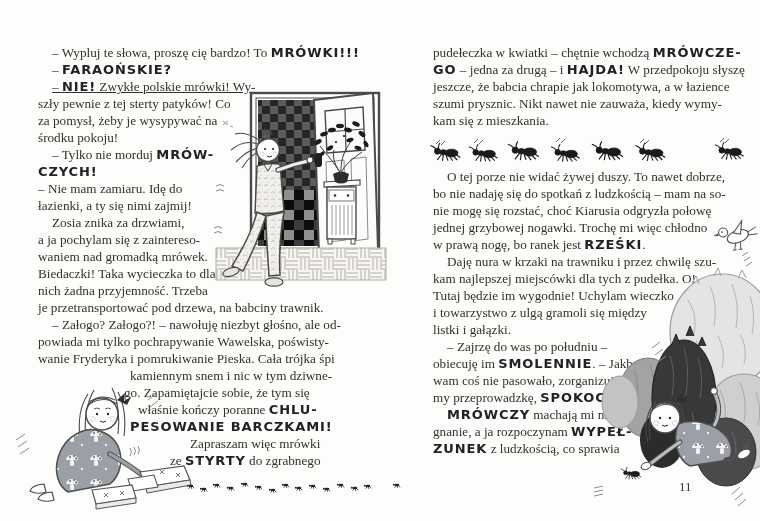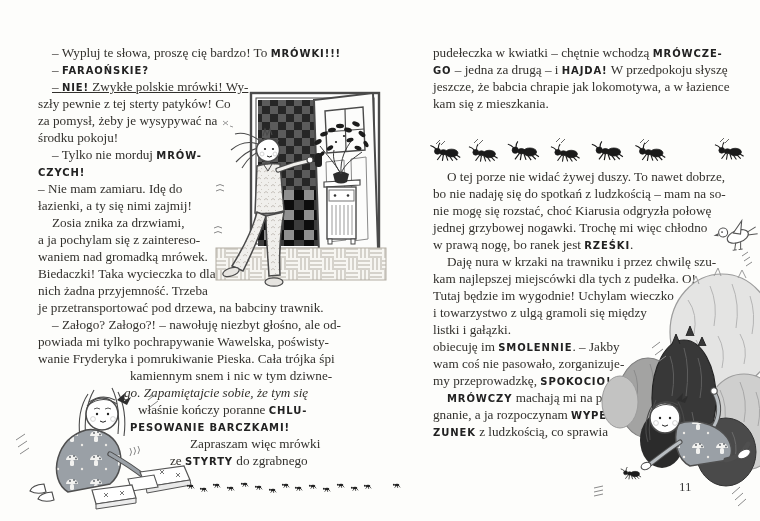--- a/index.html
+++ b/index.html
@@ -6,21 +6,21 @@
   html,body { background:#d8d8d8; }
   .spread {
     position:relative; width:760px; height:521px; margin:0 auto;
     background:#fdfdfb; overflow:hidden;
     font-family:"Liberation Serif", serif; color:#32302c;
   }
   .col { position:absolute; font-size:13.2px; line-height:17px; white-space:nowrap; }
   .line { height:17px; }
   .hand {
     font-family:"DejaVu Sans", sans-serif; font-weight:700;
-    font-size:10px; letter-spacing:0.9px; color:#222;
+    font-size:13px; letter-spacing:0.9px; color:#222;
   }
   .illus { position:absolute; }
   .pagenum { position:absolute; left:679px; top:479px; font-size:13px; color:#3a3a3a; }
   svg { display:block; overflow:visible; }
 </style>
 </head>
 <body>
 
 <svg width="0" height="0" style="position:absolute" aria-hidden="true">
   <defs>
@@ -93,44 +93,46 @@
       <div class="line" style="margin-left: 14px;"><span>Zosia znika za drzwiami,</span></div>
       <div class="line"><span>a ja pochylam się z zaintereso-</span></div>
       <div class="line"><span>waniem nad gromadką mrówek.</span></div>
       <div class="line"><span>Biedaczki! Taka wycieczka to dla</span></div>
       <div class="line"><span>nich żadna przyjemność. Trzeba</span></div>
       <div class="line"><span>je przetransportować pod drzewa, na babciny trawnik.</span></div>
       <div class="line" style="margin-left: 14px;"><span>– Załogo? Załogo?! – nawołuję niezbyt głośno, ale od-</span></div>
       <div class="line"><span>powiada mi tylko pochrapywanie Wawelska, poświsty-</span></div>
       <div class="line"><span>wanie Fryderyka i pomrukiwanie Pieska. Cała trójka śpi</span></div>
       <div class="line" style="margin-left: 92px;"><span>kamiennym snem i nic w tym dziwne-</span></div>
-      <div class="line" style="margin-left: 86px; font-style: italic;"><span>go. Zapamiętajcie sobie, że tym się</span></div>
+      <div class="line" style="margin-left: 86px;"><span>go. Zapamiętajcie sobie, że tym się</span></div>
       <div class="line" style="margin-left: 100px;"><span>właśnie kończy poranne </span><span class="hand">CHLU-</span></div>
       <div class="line" style="margin-left: 92px;"><span class="hand">PESOWANIE BARCZKAMI!</span></div>
       <div class="line" style="margin-left: 152px;"><span>Zapraszam więc mrówki</span></div>
       <div class="line" style="margin-left: 132px;"><span>ze </span><span class="hand">STYRTY</span><span> do zgrabnego</span></div>
     </div>
 
   <div class="col" style="left:433px; top:44px;">
       <div class="line"><span>pudełeczka w kwiatki – chętnie wchodzą </span><span class="hand">MRÓWCZE-</span></div>
       <div class="line"><span class="hand">GO</span><span> – jedna za drugą – i </span><span class="hand">HAJDA!</span><span> W przedpokoju słyszę</span></div>
       <div class="line"><span>jeszcze, że babcia chrapie jak lokomotywa, a w łazience</span></div>
+      <div class="line"><span>szumi prysznic. Nikt nawet nie zauważa, kiedy wymy-</span></div>
       <div class="line"><span>kam się z mieszkania.</span></div>
     </div>
   <div class="col" style="left:433px; top:168px;">
       <div class="line" style="margin-left: 14px;"><span>O tej porze nie widać żywej duszy. To nawet dobrze,</span></div>
       <div class="line"><span>bo nie nadaję się do spotkań z ludzkością – mam na so-</span></div>
       <div class="line"><span>nie mogę się rozstać, choć Kiarusia odgryzła połowę</span></div>
       <div class="line"><span>jednej grzybowej nogawki. Trochę mi więc chłodno</span></div>
       <div class="line"><span>w prawą nogę, bo ranek jest </span><span class="hand">RZEŚKI</span><span>.</span></div>
       <div class="line" style="margin-left: 14px;"><span>Daję nura w krzaki na trawniku i przez chwilę szu-</span></div>
       <div class="line"><span>kam najlepszej miejscówki dla tych z pudełka. O!</span></div>
       <div class="line"><span>Tutaj będzie im wygodnie! Uchylam wieczko</span></div>
       <div class="line"><span>i towarzystwo z ulgą gramoli się między</span></div>
       <div class="line"><span>listki i gałązki.</span></div>
+      <div class="line" style="margin-left: 14px;"><span>– Zajrzę do was po południu –</span></div>
       <div class="line"><span>obiecuję im </span><span class="hand">SMOLENNIE</span><span>. – Jakby</span></div>
       <div class="line"><span>wam coś nie pasowało, zorganizuje-</span></div>
       <div class="line"><span>my przeprowadzkę, </span><span class="hand">SPOKOCIO!</span></div>
       <div class="line" style="margin-left: 14px;"><span class="hand">MRÓWCZY</span><span> machają mi na poże-</span></div>
       <div class="line"><span>gnanie, a ja rozpoczynam </span><span class="hand">WYPEŁ-</span></div>
       <div class="line"><span class="hand">ZUNEK</span><span> z ludzkością, co sprawia</span></div>
     </div>
 
   <div class="illus" style="left:214px; top:90px;" aria-label="girl-walking-to-open-door">
     <svg width="174" height="206" viewBox="0 0 174 206">

